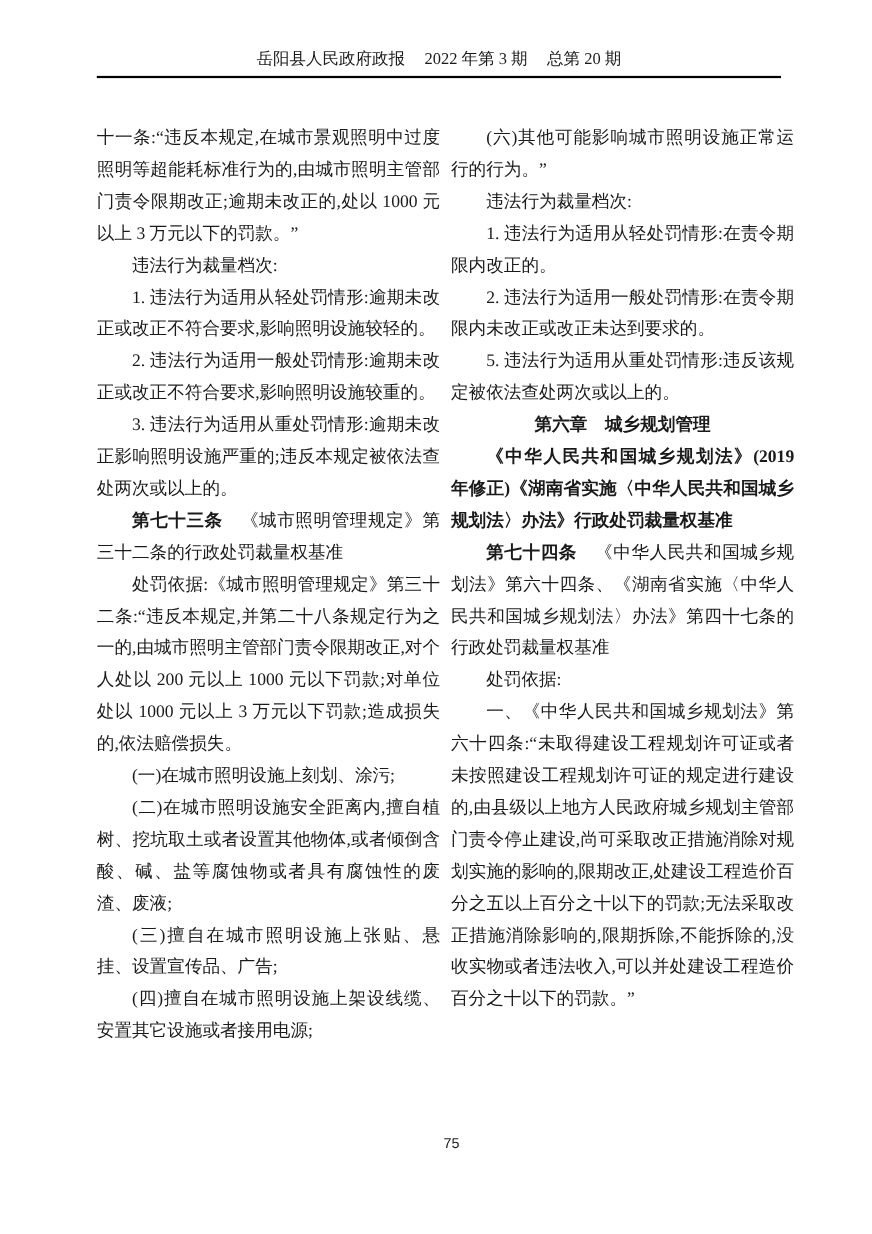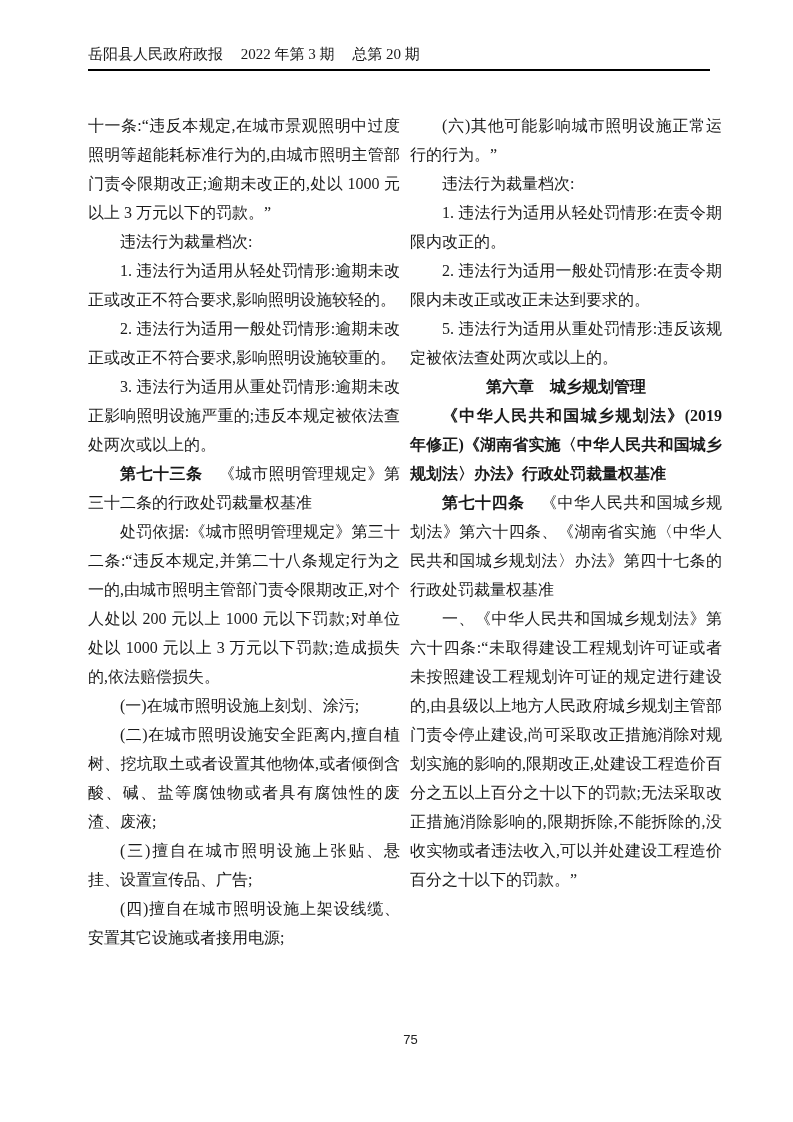--- a/index.html
+++ b/index.html
@@ -21,21 +21,21 @@
     top: 0;
     width: 634px;
     height: 1122px;
   }
   
   .page-header {
     margin-top: 44px;
     padding-bottom: 5px;
     border-bottom: 2px solid #000000;
     width: 622px;
-    text-align: left;
+    text-align: center;
     font-size: 15px;
     line-height: 20px;
     white-space: nowrap;
   }
   .page-header .seg { margin-left: 14px; }
   .page-header .seg:first-child { margin-left: 0; }
   
   .columns {
     display: flex;
     flex-direction: row;
@@ -97,19 +97,20 @@
       </div>
     <div class="col">
         <p class="indent">(六)其他可能影响城市照明设施正常运行的行为。”</p>
         <p class="indent">违法行为裁量档次:</p>
         <p class="indent">1. 违法行为适用从轻处罚情形:在责令期限内改正的。</p>
         <p class="indent">2. 违法行为适用一般处罚情形:在责令期限内未改正或改正未达到要求的。</p>
         <p class="indent">5. 违法行为适用从重处罚情形:违反该规定被依法查处两次或以上的。</p>
         <p class="bold center">第六章　城乡规划管理</p>
         <p class="indent bold">《中华人民共和国城乡规划法》(2019 年修正)《湖南省实施〈中华人民共和国城乡规划法〉办法》行政处罚裁量权基准</p>
         <p class="indent"><b>第七十四条</b>　《中华人民共和国城乡规划法》第六十四条、《湖南省实施〈中华人民共和国城乡规划法〉办法》第四十七条的行政处罚裁量权基准</p>
+        <p class="indent">处罚依据:</p>
         <p class="indent">一、《中华人民共和国城乡规划法》第六十四条:“未取得建设工程规划许可证或者未按照建设工程规划许可证的规定进行建设的,由县级以上地方人民政府城乡规划主管部门责令停止建设,尚可采取改正措施消除对规划实施的影响的,限期改正,处建设工程造价百分之五以上百分之十以下的罚款;无法采取改正措施消除影响的,限期拆除,不能拆除的,没收实物或者违法收入,可以并处建设工程造价百分之十以下的罚款。”</p>
       </div>
   </div>
 
 </div>
 
 <div class="page-footer">75</div>
 
 </body></html>

